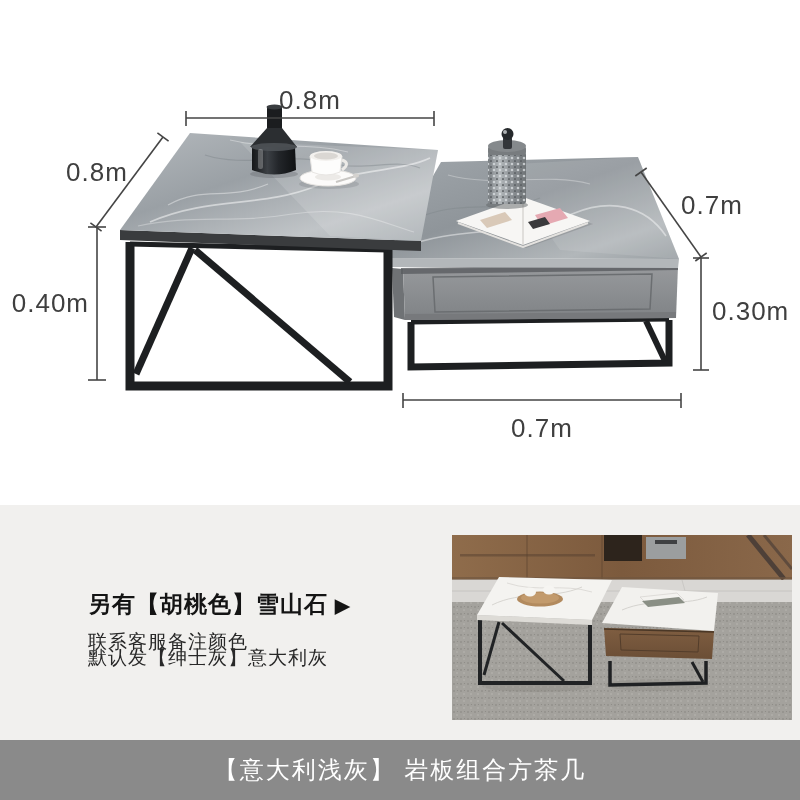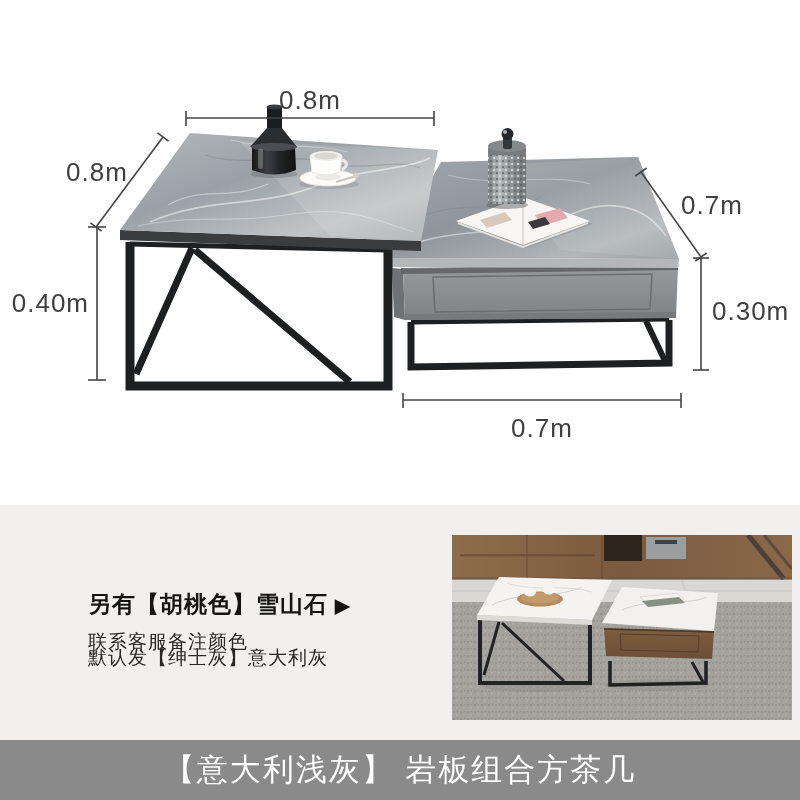--- a/index.html
+++ b/index.html
@@ -11,21 +11,21 @@
   .info-panel{position:absolute;left:0;top:505px;width:800px;height:264px;background:#f1f0ee;}
   .headline{position:absolute;left:88px;top:84px;font-size:23px;font-weight:700;color:#141414;
             letter-spacing:1px;display:flex;align-items:center;gap:7px;white-space:nowrap;}
   .headline .arrow{font-size:19px;line-height:1;transform:translateY(1px);}
   .note{position:absolute;left:88px;margin:0;font-size:19px;color:#282828;letter-spacing:1px;white-space:nowrap;}
   .note-1{top:124px;}
   .note-2{top:140px;}
   .thumb{position:absolute;left:452px;top:30px;width:340px;height:185px;overflow:hidden;background:#d9d7d4;}
   .banner{position:absolute;left:0;top:740px;width:800px;height:60px;background:#8a8a8a;
           display:flex;align-items:center;justify-content:center;}
-  .banner span{color:#ffffff;font-size:31px;font-weight:500;letter-spacing:2px;white-space:nowrap;}
+  .banner span{color:#ffffff;font-size:24px;font-weight:500;letter-spacing:2px;white-space:nowrap;}
 </style>
 </head>
 <body>
 
 <div class="stage">
 
   <div class="photo-section">
     <svg width="800" height="505" viewBox="0 0 800 505">
       <defs>
         <linearGradient id="marbleBig" x1="0" y1="0" x2="1" y2="1">

